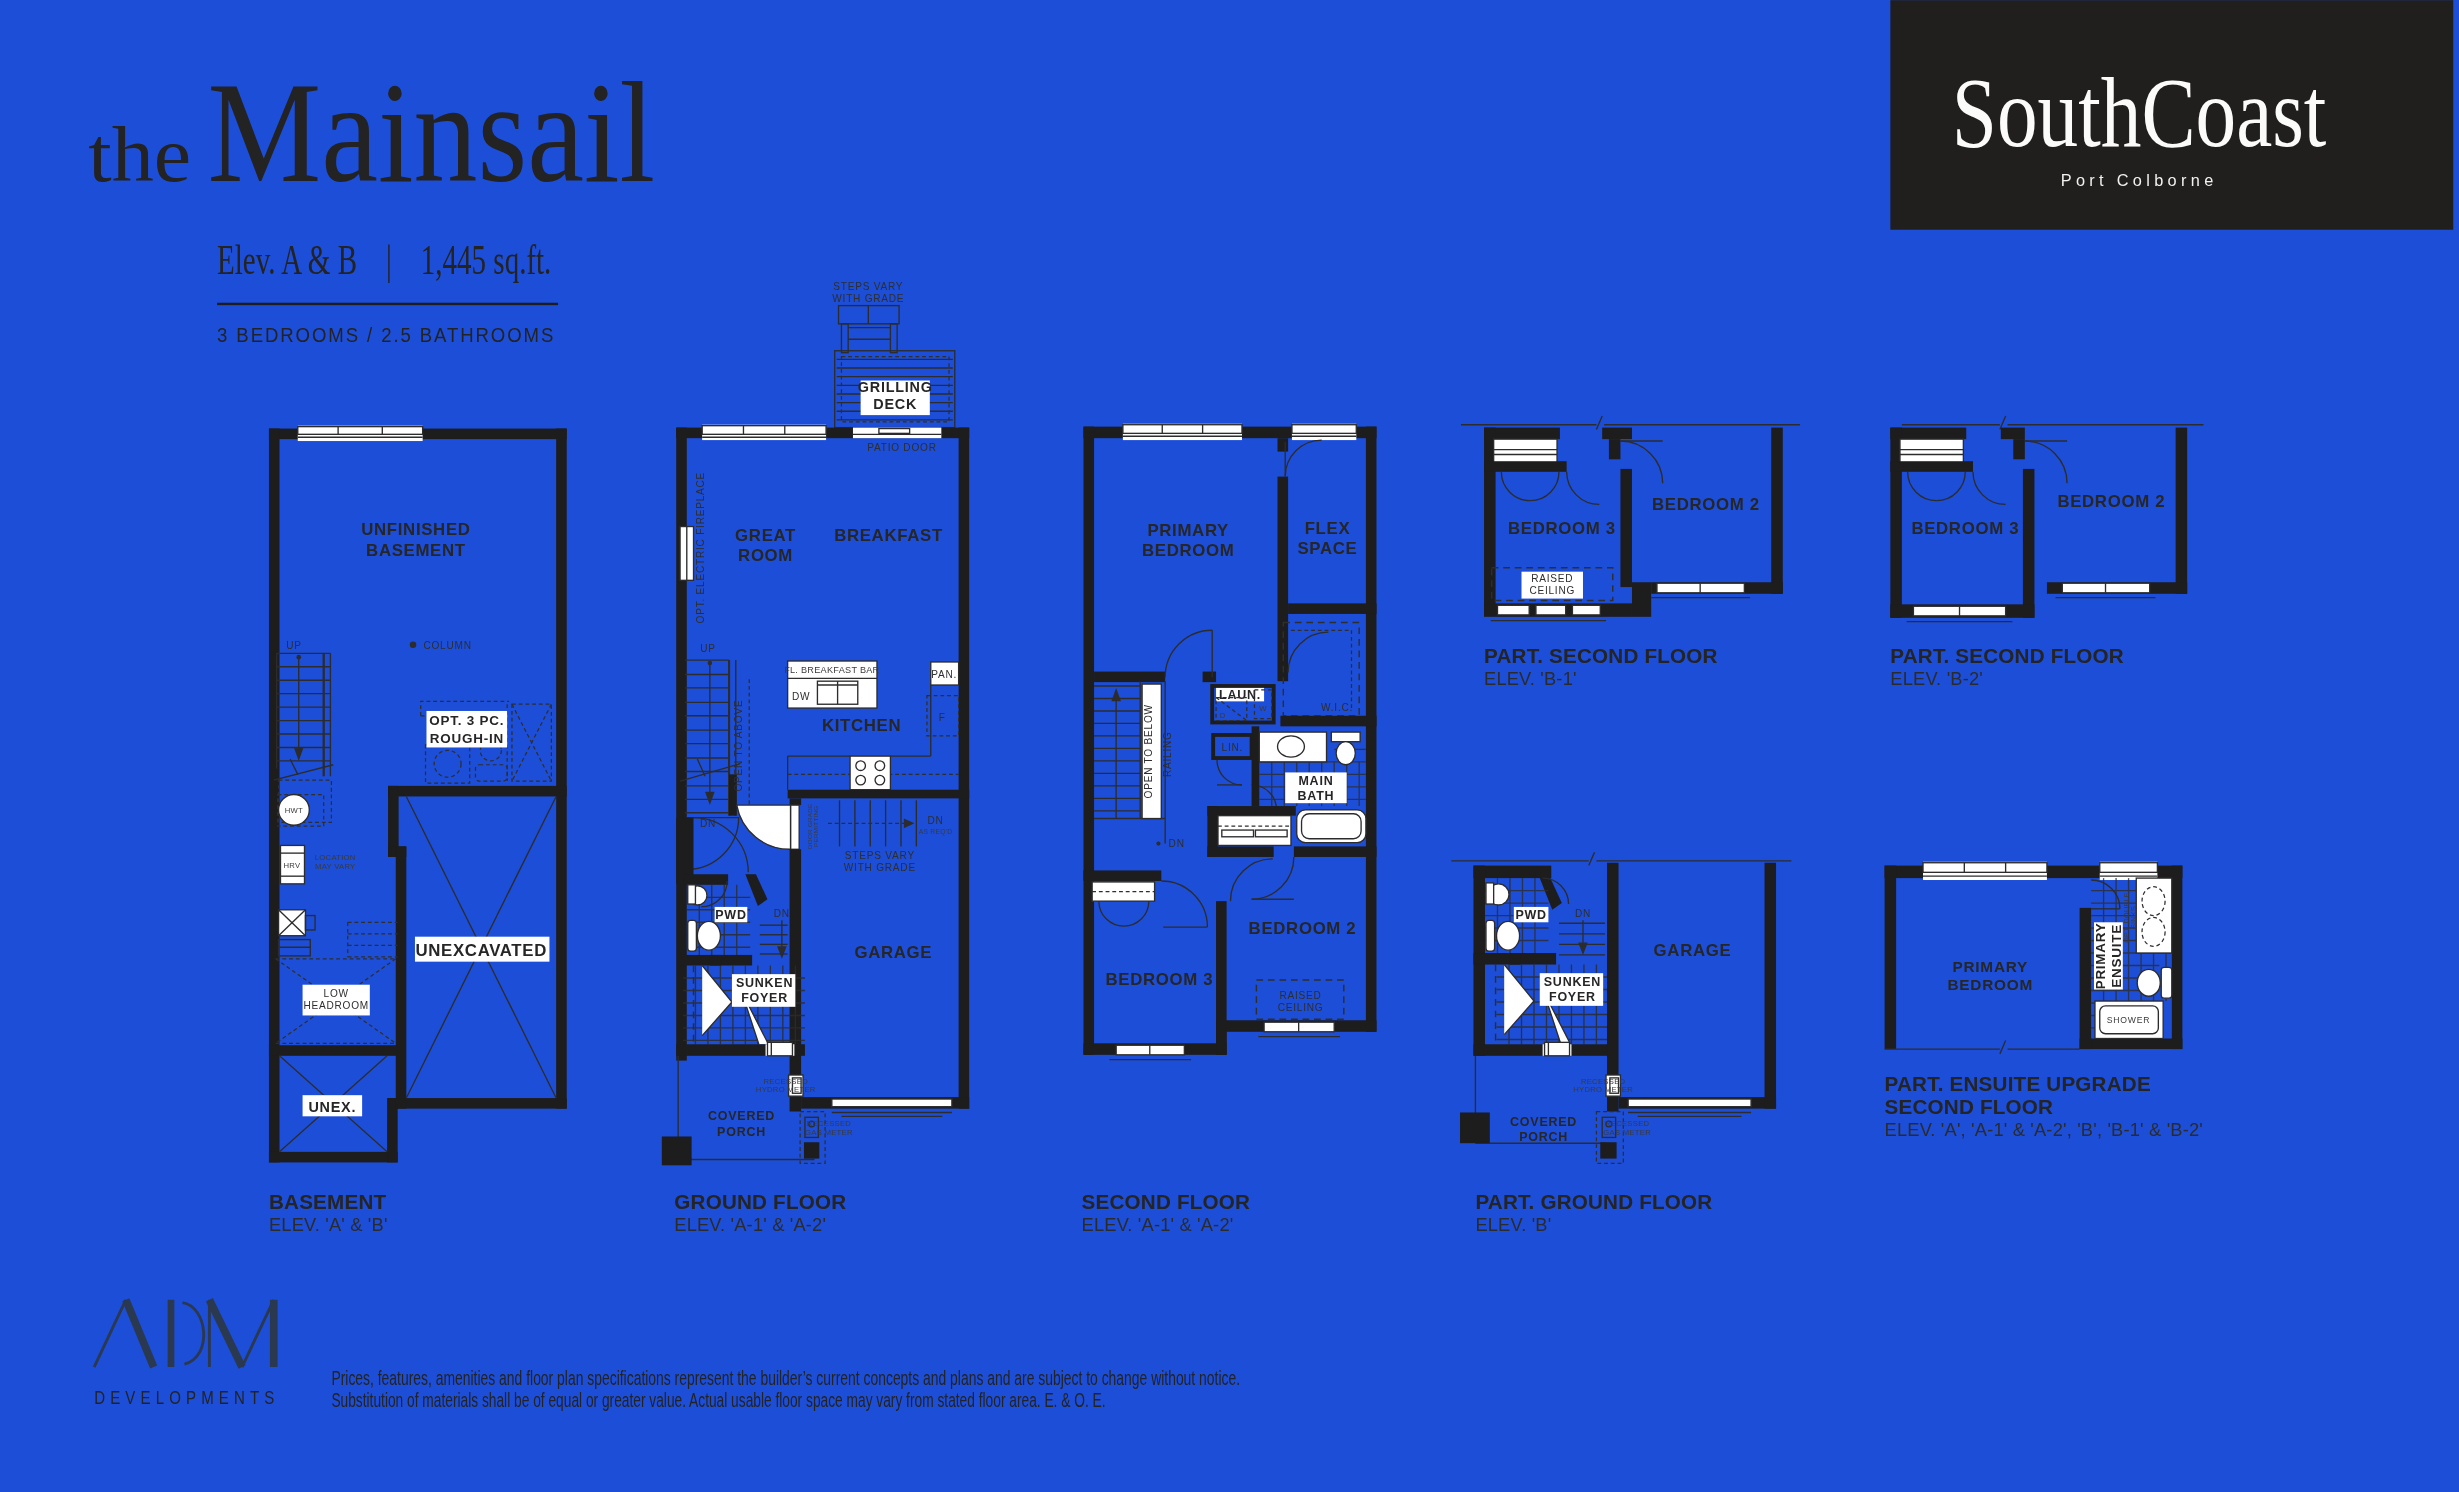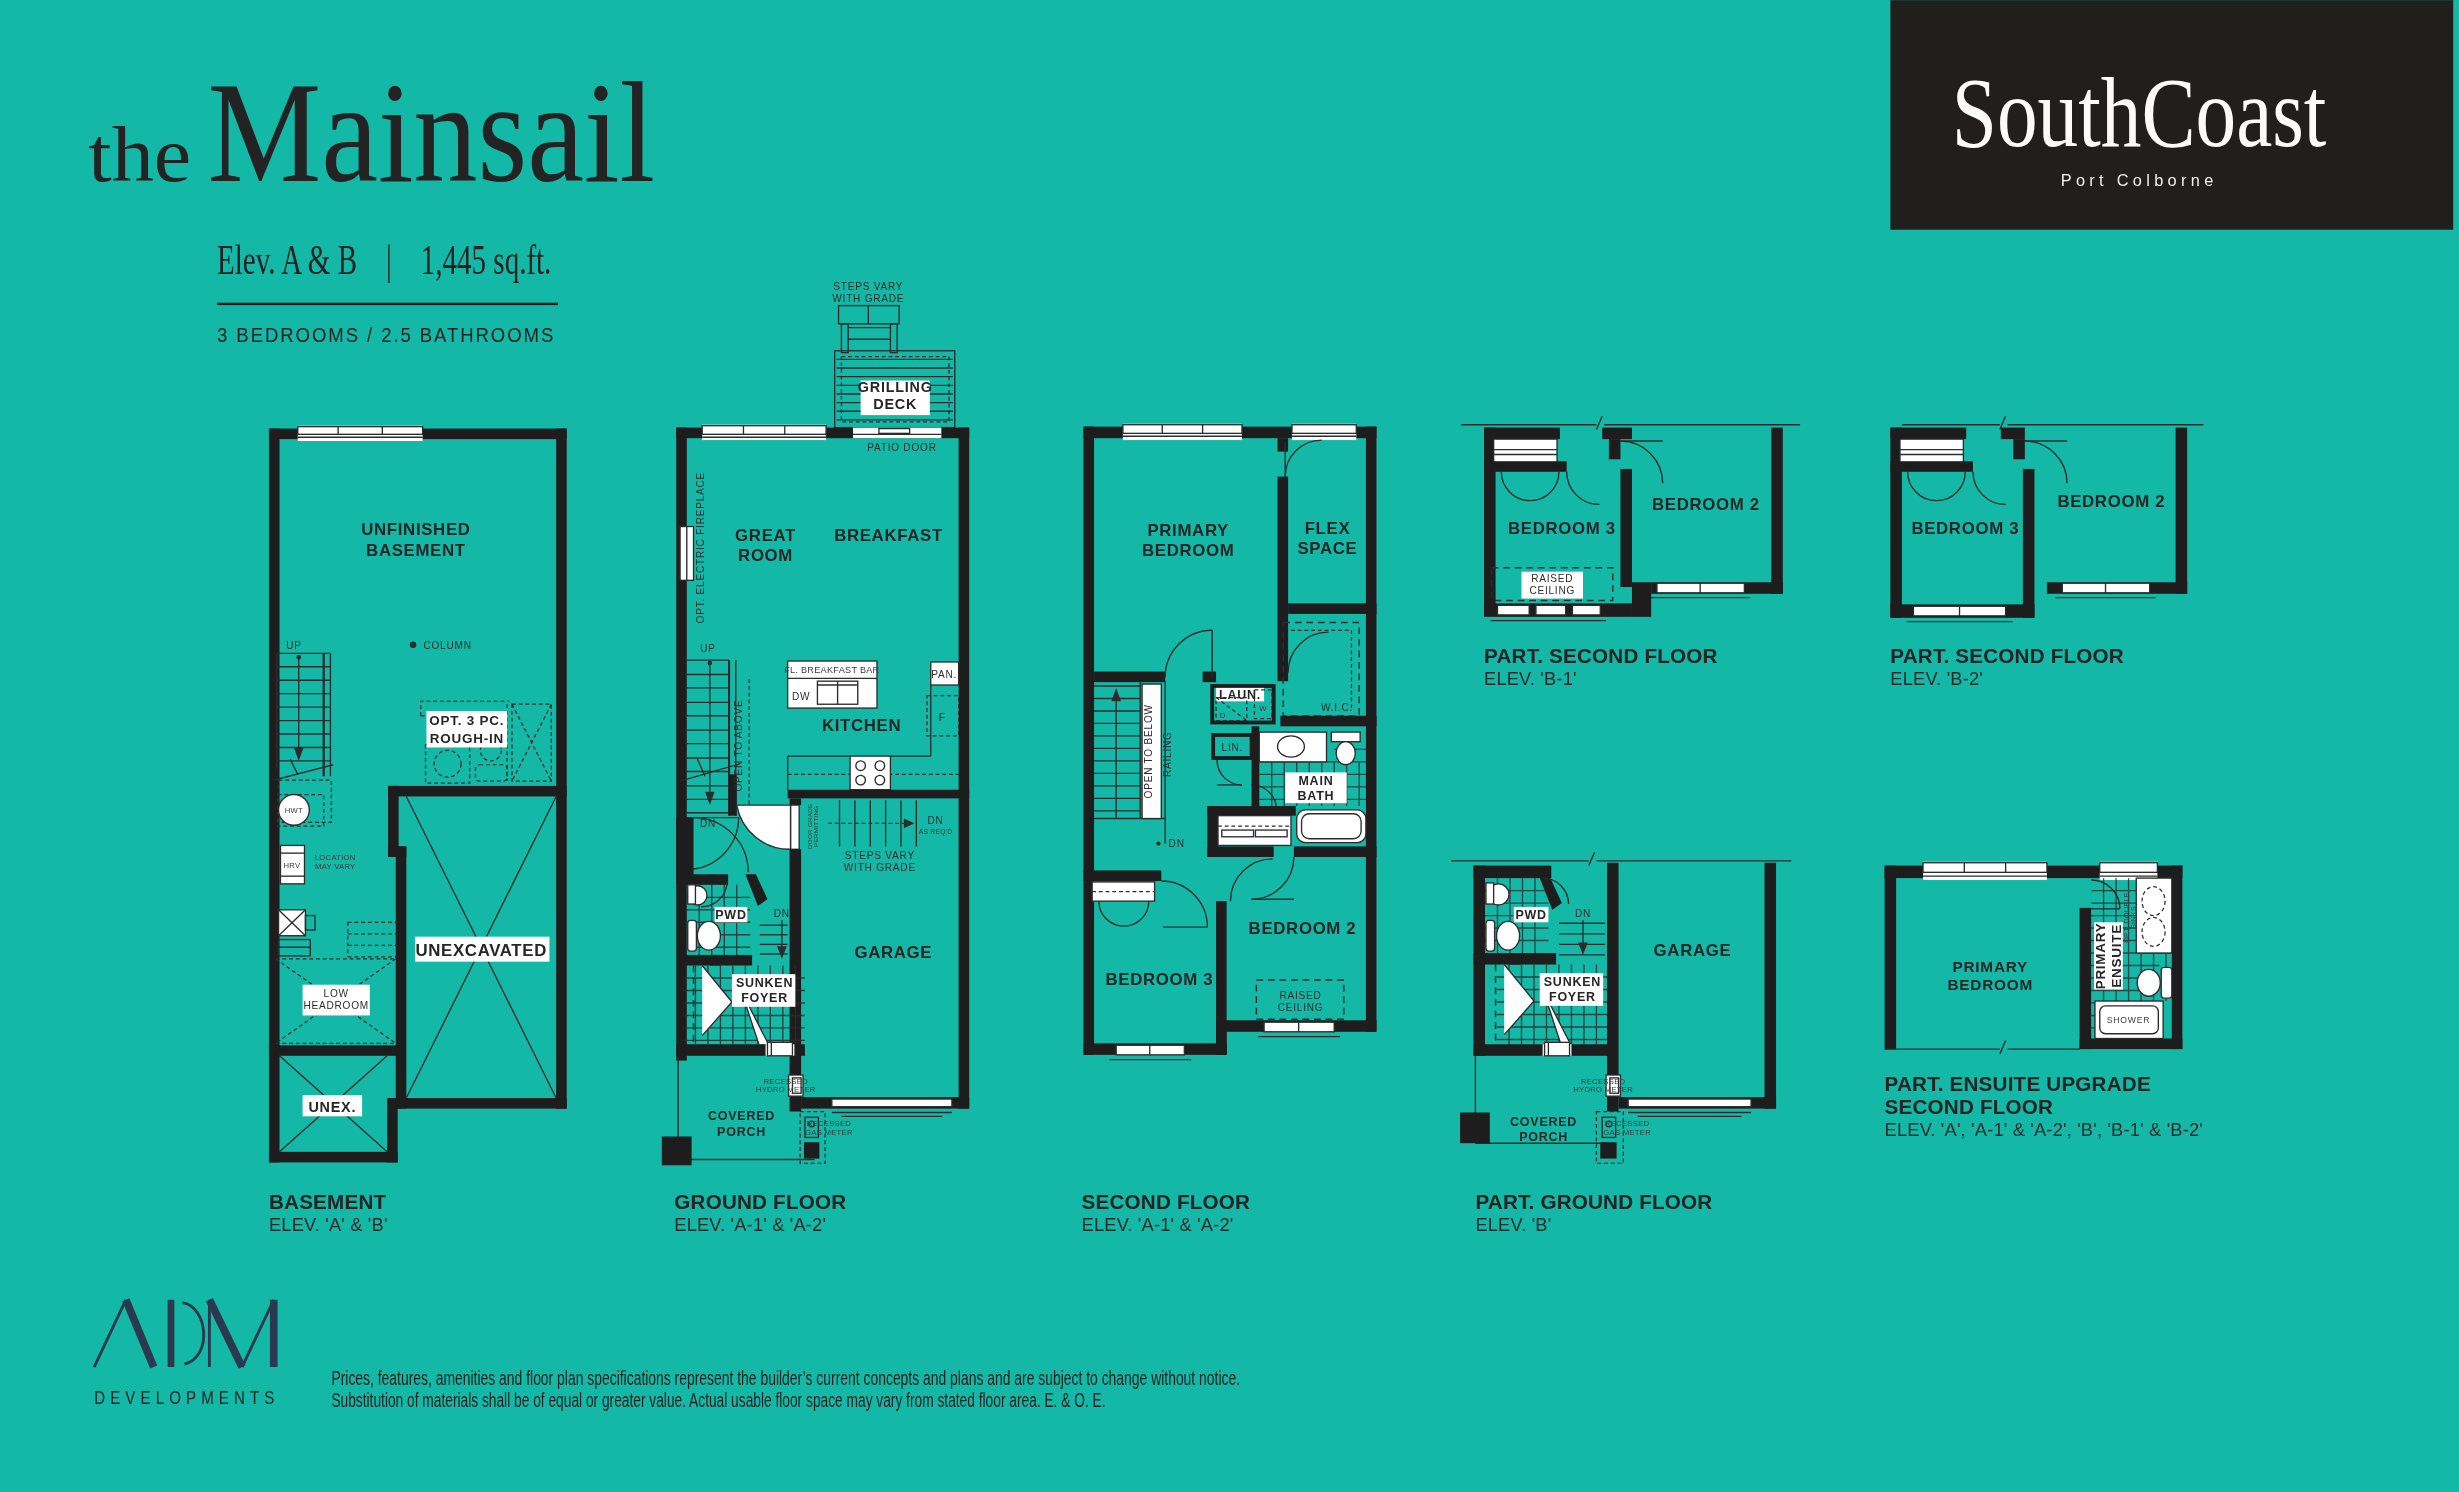--- a/index.html
+++ b/index.html
@@ -1,14 +1,14 @@
 <!DOCTYPE html>
 <html><head><meta charset="utf-8"><title>the Mainsail</title><style>
 html,body{margin:0;padding:0;background:#fff;}
-#page{position:relative;width:2459px;height:1493px;background:#14b8a6;overflow:hidden;}
+#page{position:relative;width:2459px;height:1493px;background:#1d4ed8;overflow:hidden;}
 </style></head>
 <body>
 <div id="page">
 <svg width="2459" height="1493" viewBox="0 0 2560 1554" xmlns="http://www.w3.org/2000/svg">
 <style>
  text{font-family:"Liberation Sans",sans-serif;fill:#232323;}
  .serif{font-family:"Liberation Serif",serif;}
  .wall{fill:#1d1d1d;}
  .wh{fill:#ffffff;}
  .tn{stroke:#2c2c2c;stroke-width:1.4;fill:none;}

